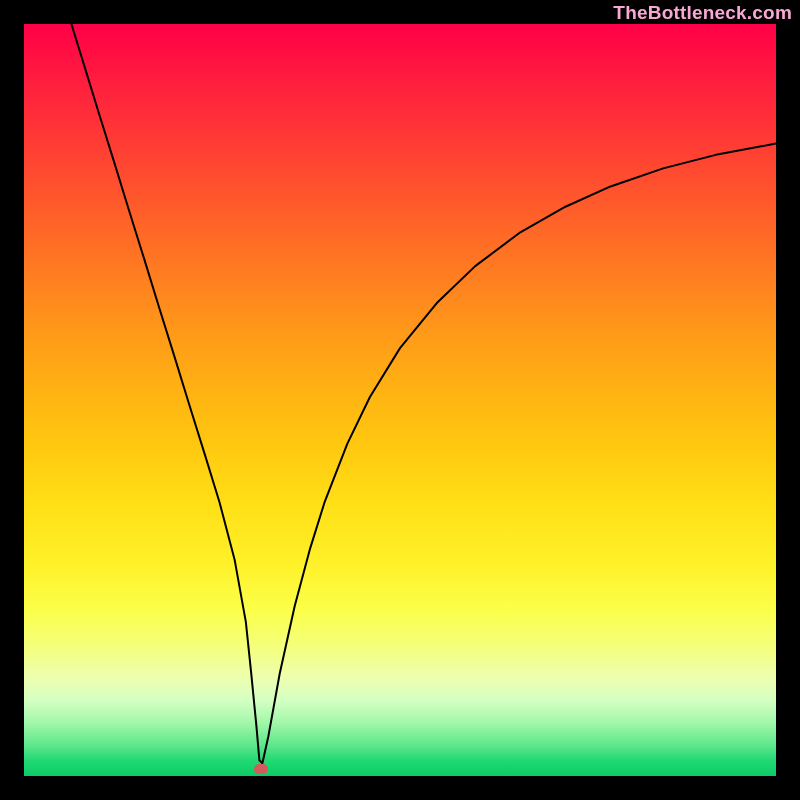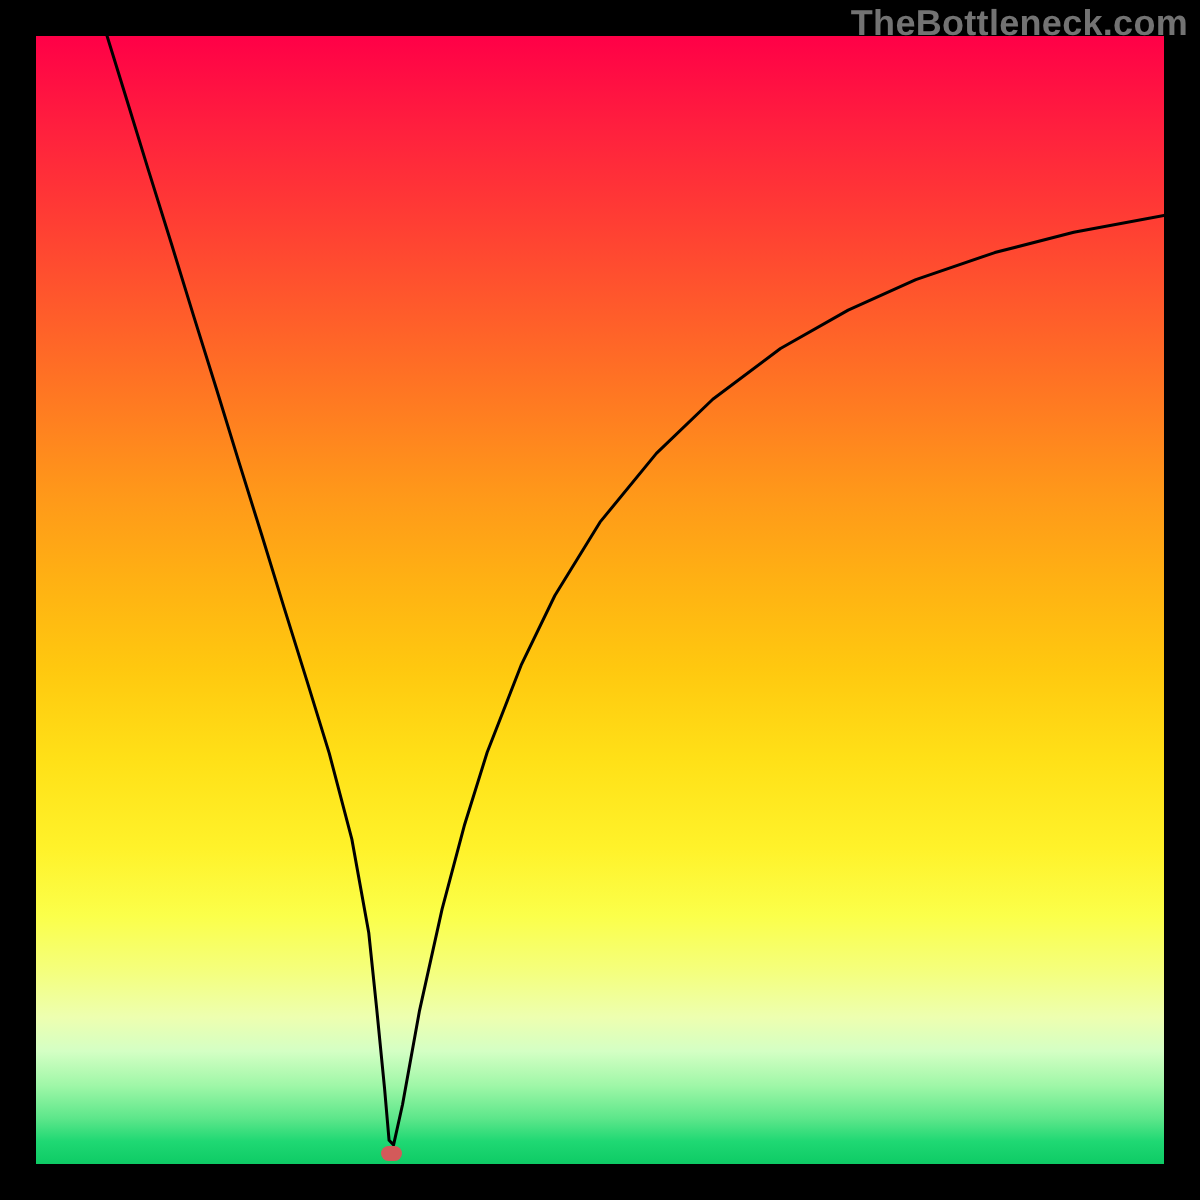--- a/index.html
+++ b/index.html
@@ -35,23 +35,23 @@
       #5ce68a 96%,
       #1fd873 98%,
       #0ecb65 100%
     );
   }
   .watermark {
     position: absolute;
     top: 2px;
     right: 8px;
     font-family: Arial, Helvetica, sans-serif;
-    font-size: 24px;
+    font-size: 19px;
     font-weight: bold;
-    color: #737373;
+    color: #f9a8d4;
     letter-spacing: 0.2px;
     z-index: 5;
   }
   svg.curve {
     position: absolute;
     left: 0;
     top: 0;
     width: 752px;
     height: 752px;
     pointer-events: none;

